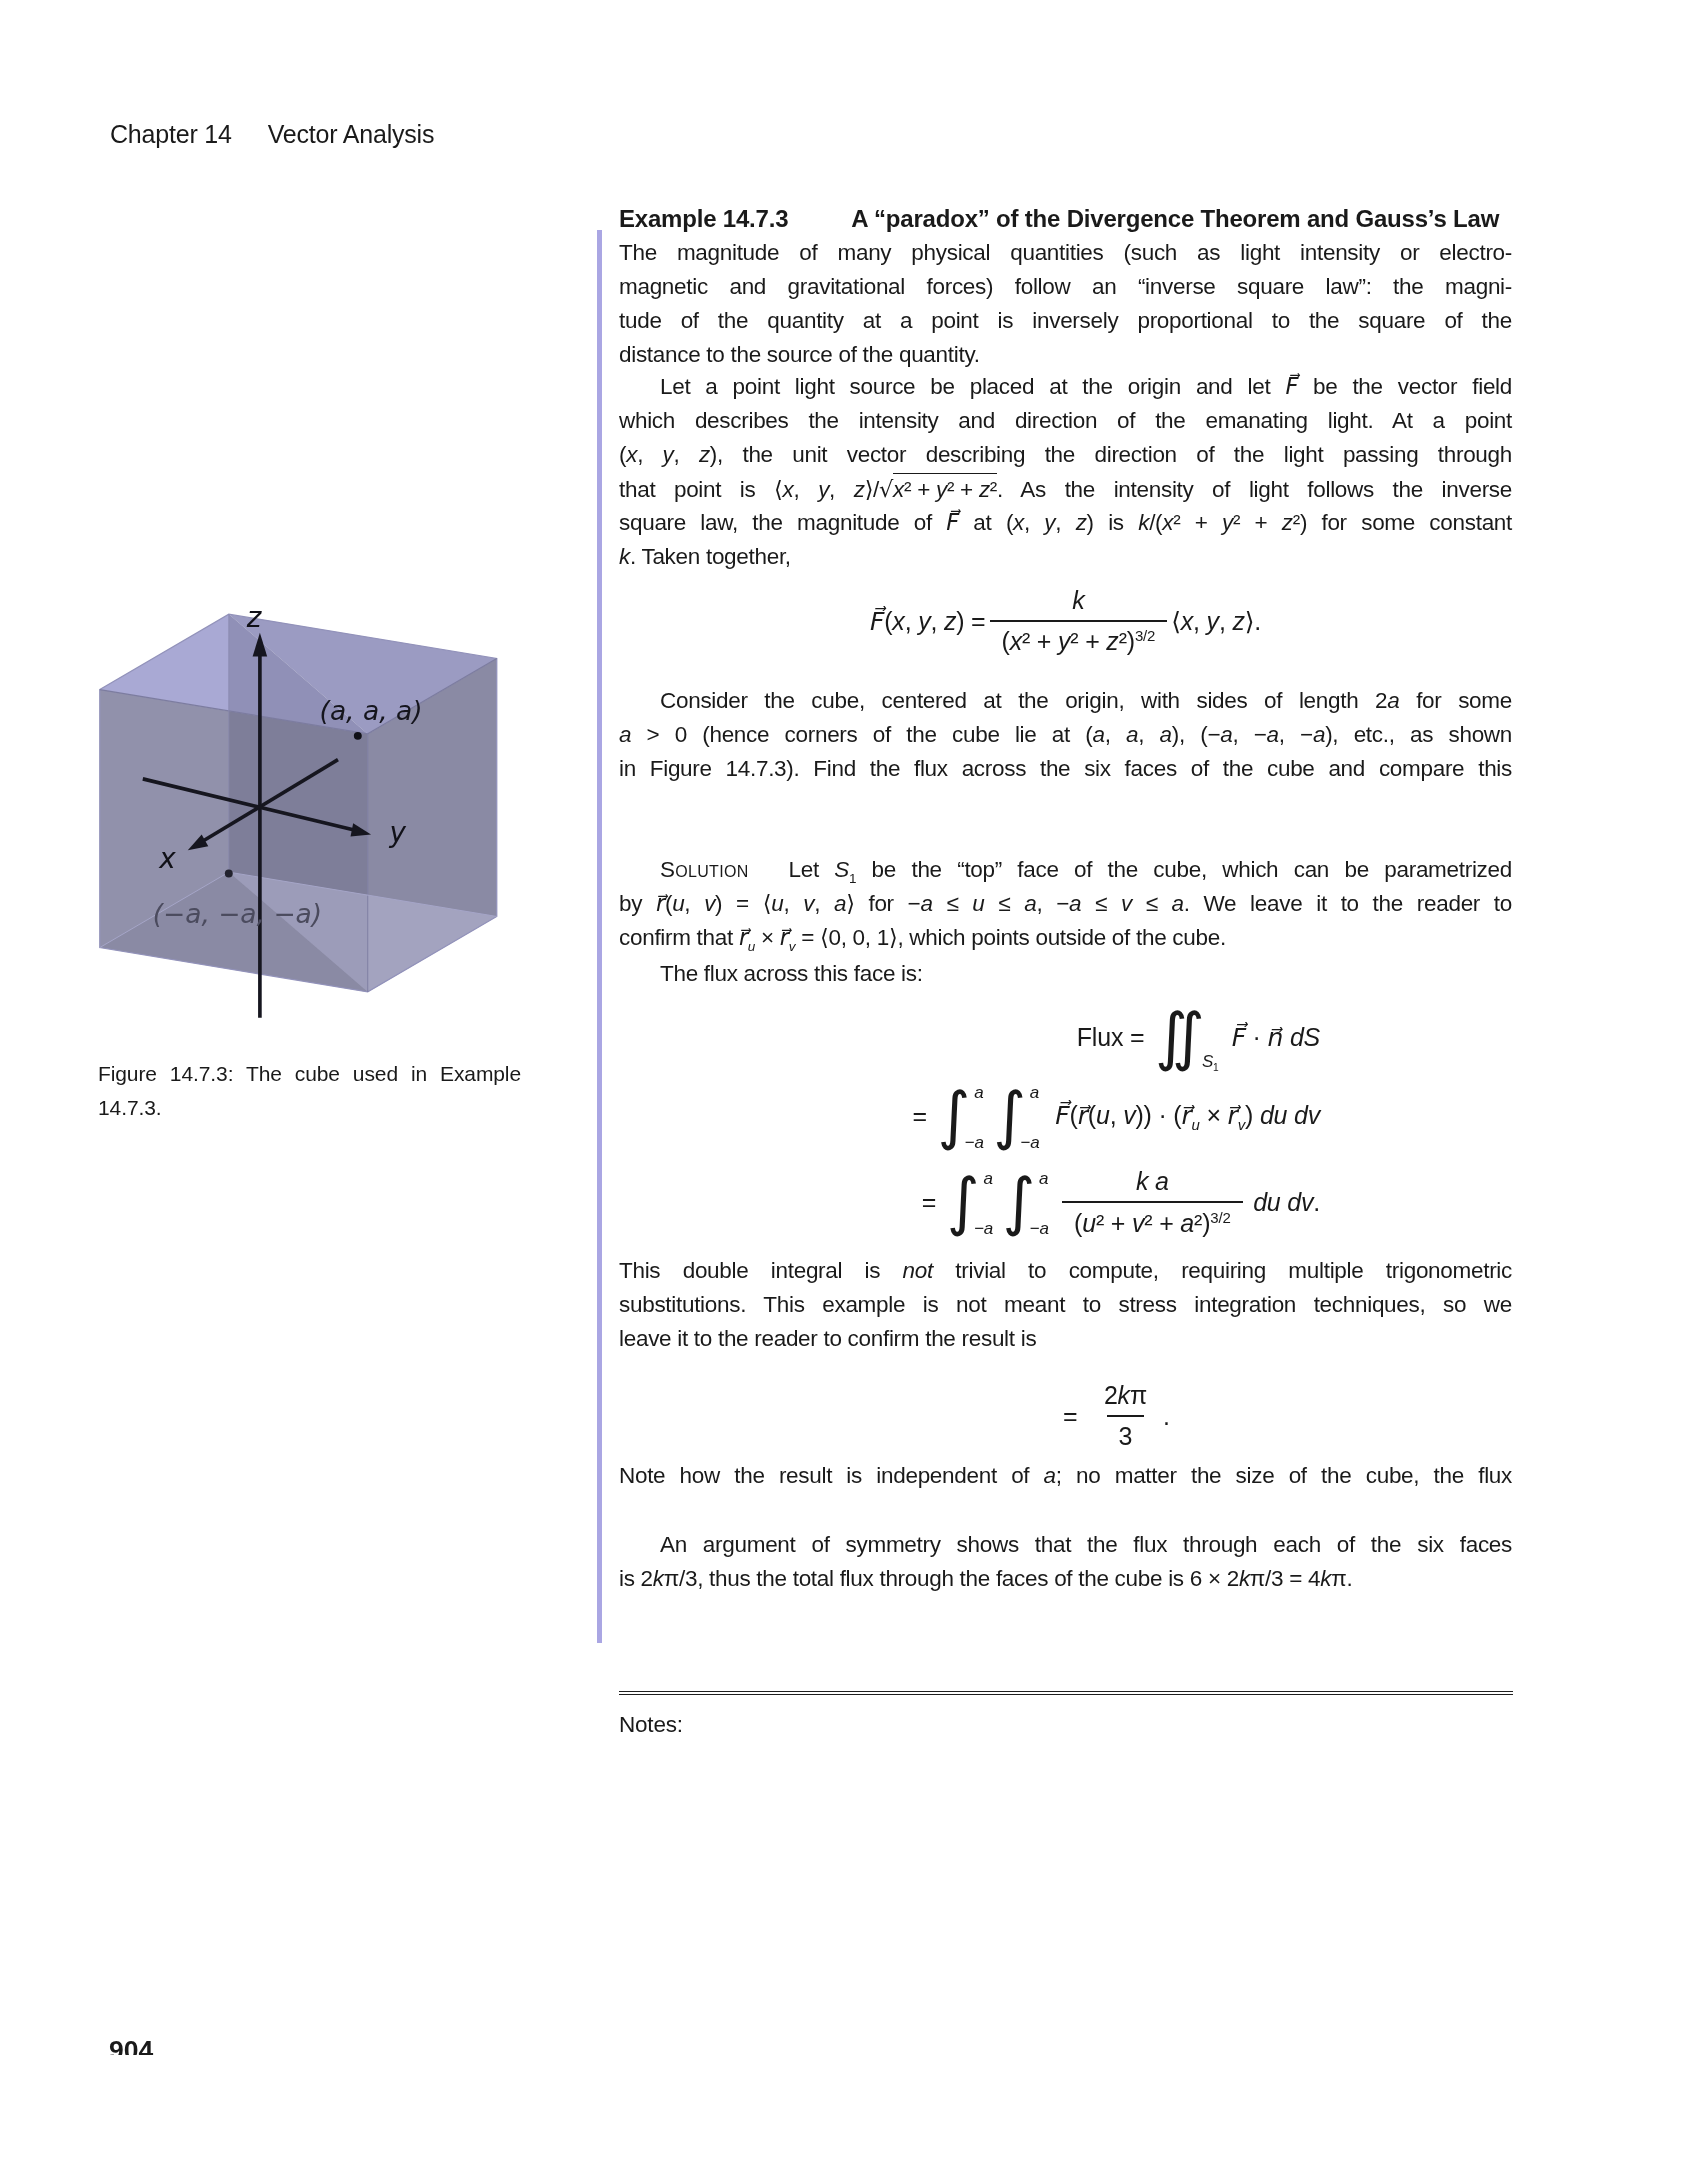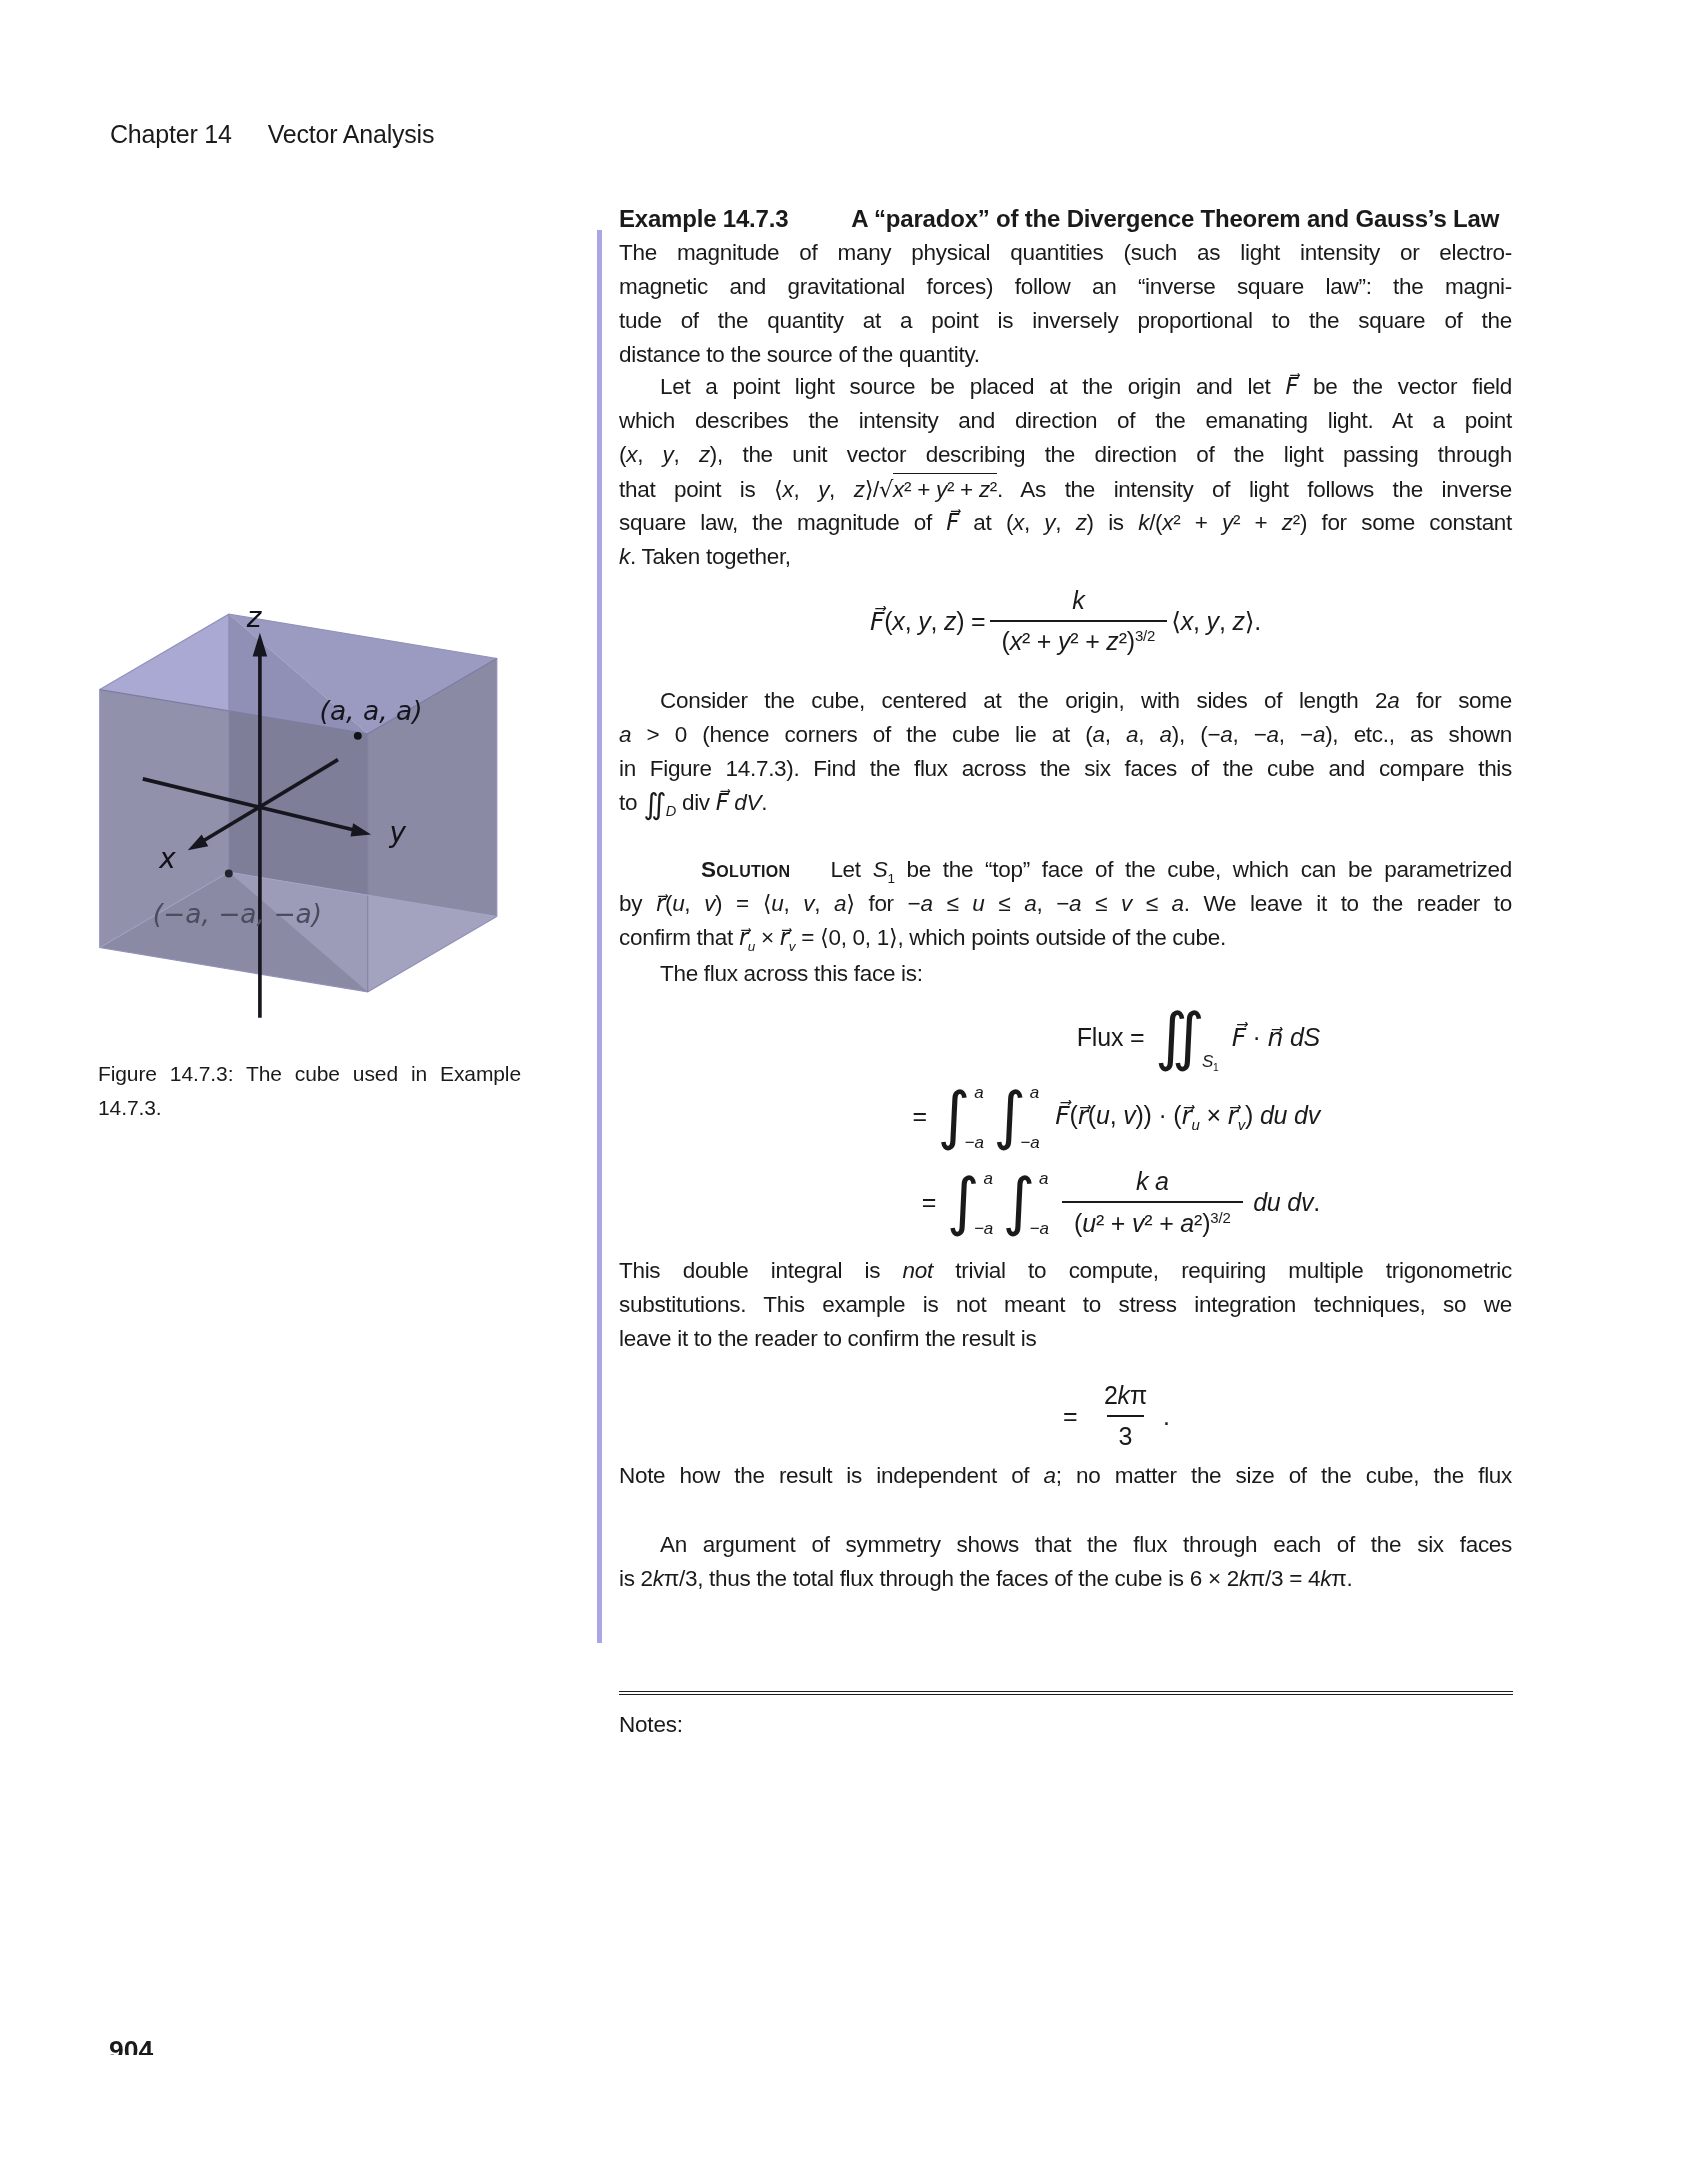--- a/index.html
+++ b/index.html
@@ -15,21 +15,21 @@
   .figlabel{font-family:"DejaVu Sans",sans-serif;font-style:italic;}
   
   .accent-rule{position:absolute;left:597px;top:230px;width:5.3px;height:1413px;background:#aaa6e3;}
   .ex-title{position:absolute;left:619px;top:205px;width:900px;font-size:24px;font-weight:700;letter-spacing:-0.2px;white-space:nowrap;}
   .ex-title .tgap{display:inline-block;width:63px;}
   .block{position:absolute;left:619px;width:893px;font-size:22.5px;letter-spacing:-0.3px;}
   .jline{height:34px;line-height:34px;text-align:justify;text-align-last:justify;white-space:normal;}
   .jline.jlast{text-align-last:left;}
   .ind{display:inline-block;width:41px;}
   .stab{display:inline-block;width:40px;}
-  .sc{font-variant:small-caps;font-weight:700;letter-spacing:0.3px;margin-left:41px;}
+  .sc{font-variant:small-caps;font-weight:400;letter-spacing:0.3px;}
   sub{font-size:0.6em;} sup{font-size:0.6em;}
   .rt{font-family:"DejaVu Sans",sans-serif;}
   .rd{display:inline-block;border-top:1.3px solid #1a1a1a;padding-top:0.7px;line-height:1.35;}
   .iin{font-size:29px;font-family:"DejaVu Sans",sans-serif;vertical-align:-4px;}
   .dsub{font-size:14.6px;}
   
   .disp{display:flex;flex-direction:column;align-items:flex-end;width:max-content;margin:0 auto;font-size:25px;letter-spacing:-0.2px;}
   .mrow{display:flex;align-items:center;min-height:79px;}
   .eqL{display:inline-block;width:116px;text-align:right;padding-right:10.6px;white-space:nowrap;}
   .frac{display:inline-flex;flex-direction:column;align-items:center;vertical-align:middle;margin:0 4px;}
@@ -129,21 +129,20 @@
         </span>
         <span>⟨<i>x</i>, <i>y</i>, <i>z</i>⟩.</span>
       </div>
     </div>
   </div>
 
   <div class="block" style="top:684px;">
       <div class="jline"><span class="ind"></span>Consider the cube, centered at the origin, with sides of length 2<i>a</i> for some</div>
       <div class="jline"><i>a</i> &gt; 0 (hence corners of the cube lie at (<i>a</i>, <i>a</i>, <i>a</i>), (−<i>a</i>, −<i>a</i>, −<i>a</i>), etc., as shown</div>
       <div class="jline">in Figure 14.7.3). Find the flux across the six faces of the cube and compare this</div>
-      <div class="jline jlast">to <span class="iin">∬</span><sub class="dsub"><i>D</i></sub> div <i>F⃗</i> <i>dV</i>.</div>
     </div>
   <div class="block" style="top:853px;">
       <div class="jline"><span class="ind"></span><span class="sc">Solution</span><span class="stab"></span>Let <i>S</i><sub>1</sub> be the “top” face of the cube, which can be parametrized</div>
       <div class="jline">by <i>r⃗</i>(<i>u</i>, <i>v</i>) = ⟨<i>u</i>, <i>v</i>, <i>a</i>⟩ for −<i>a</i> ≤ <i>u</i> ≤ <i>a</i>, −<i>a</i> ≤ <i>v</i> ≤ <i>a</i>. We leave it to the reader to</div>
       <div class="jline jlast">confirm that <i>r⃗</i><sub><i>u</i></sub> × <i>r⃗</i><sub><i>v</i></sub> = ⟨0, 0, 1⟩, which points outside of the cube.</div>
     </div>
   <div class="block" style="top:957px;">
       <div class="jline jlast"><span class="ind"></span>The flux across this face is:</div>
     </div>
 

